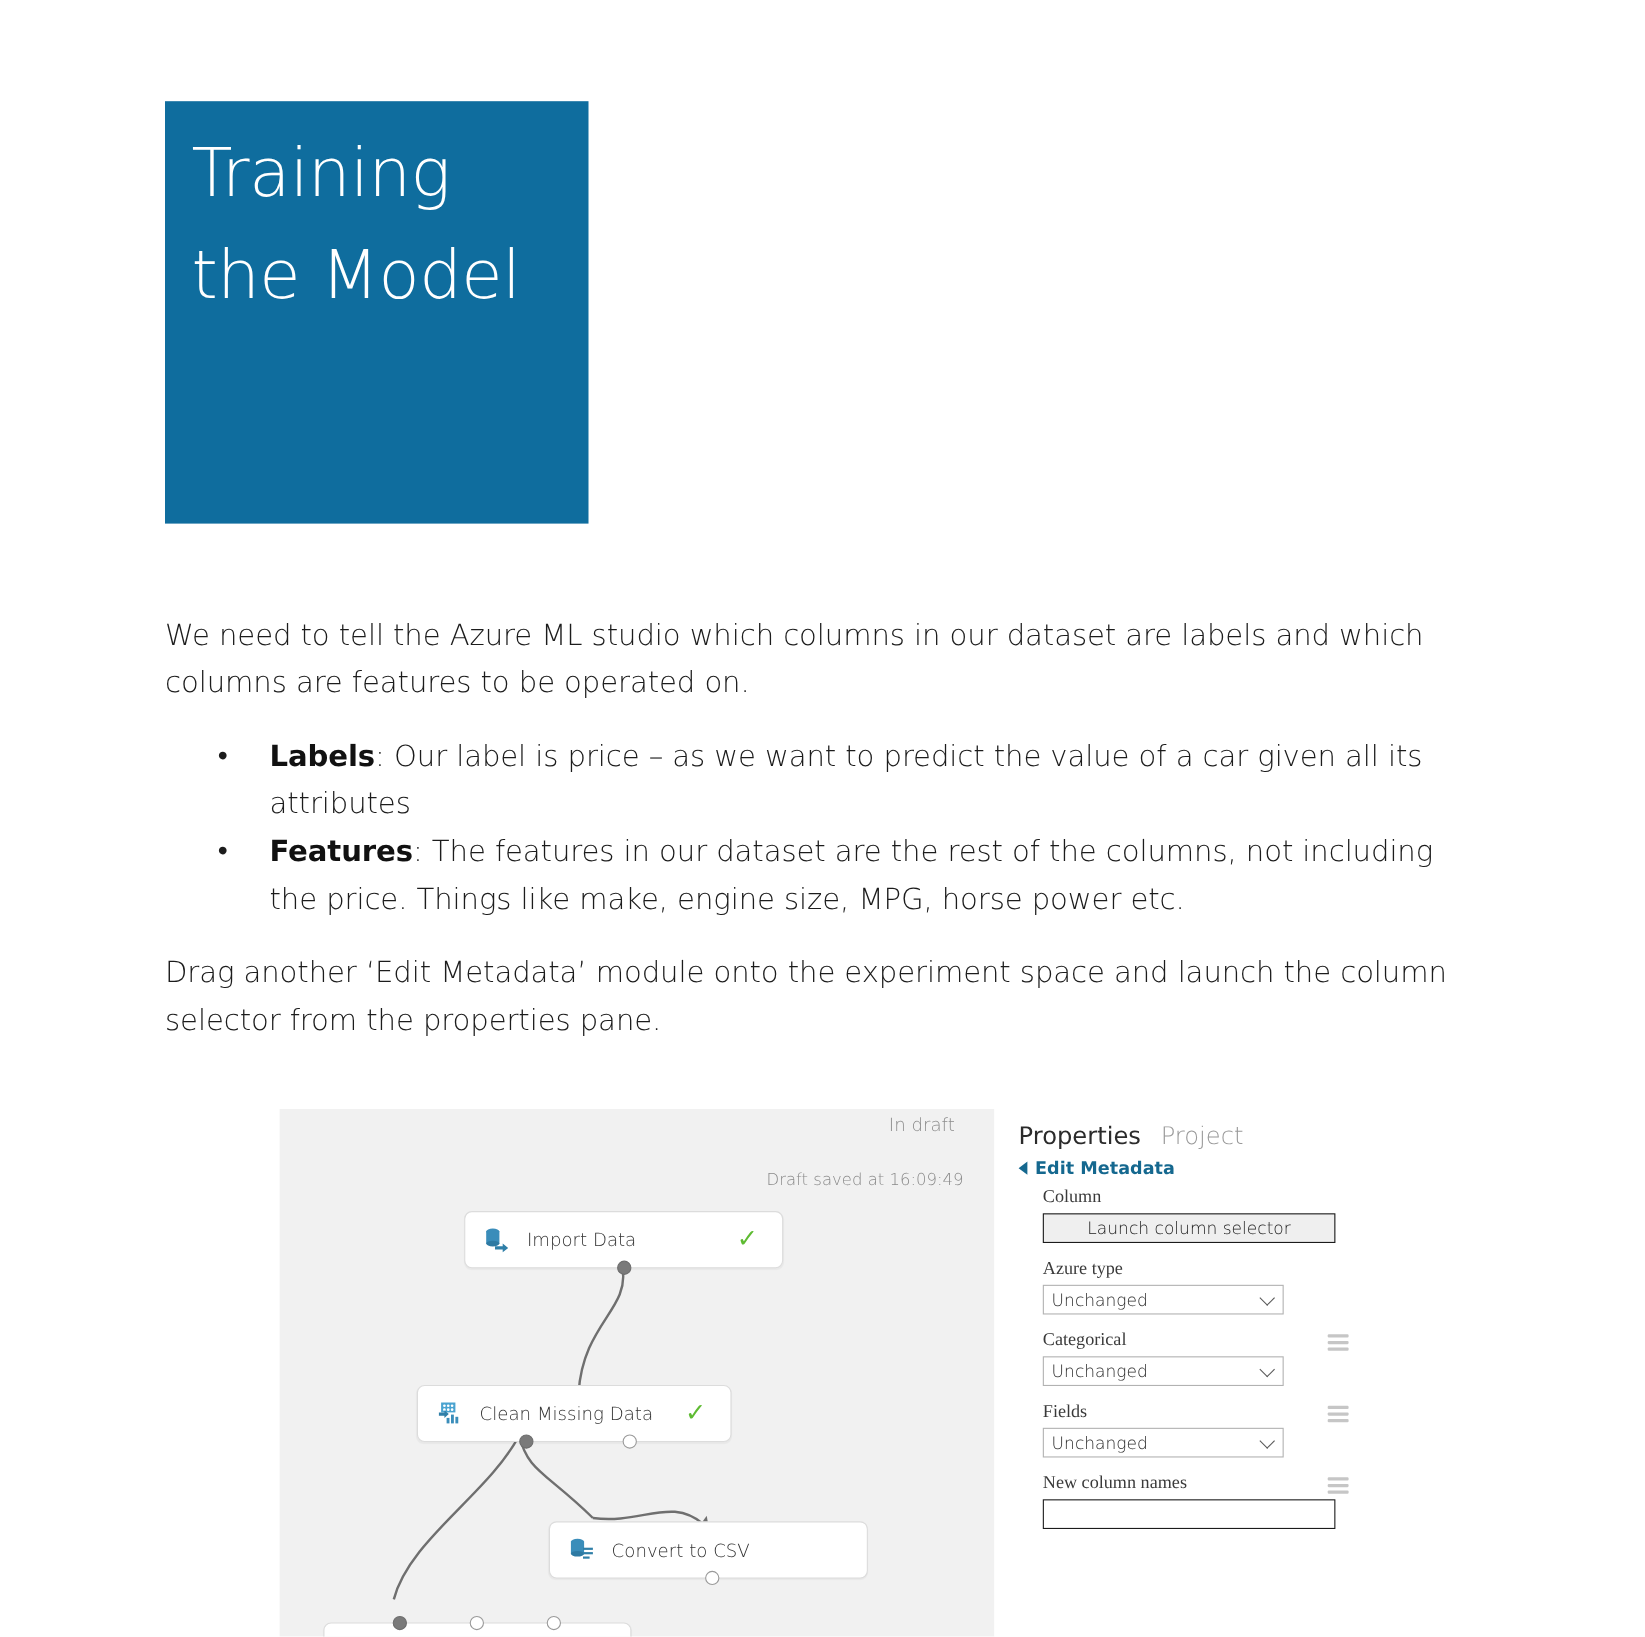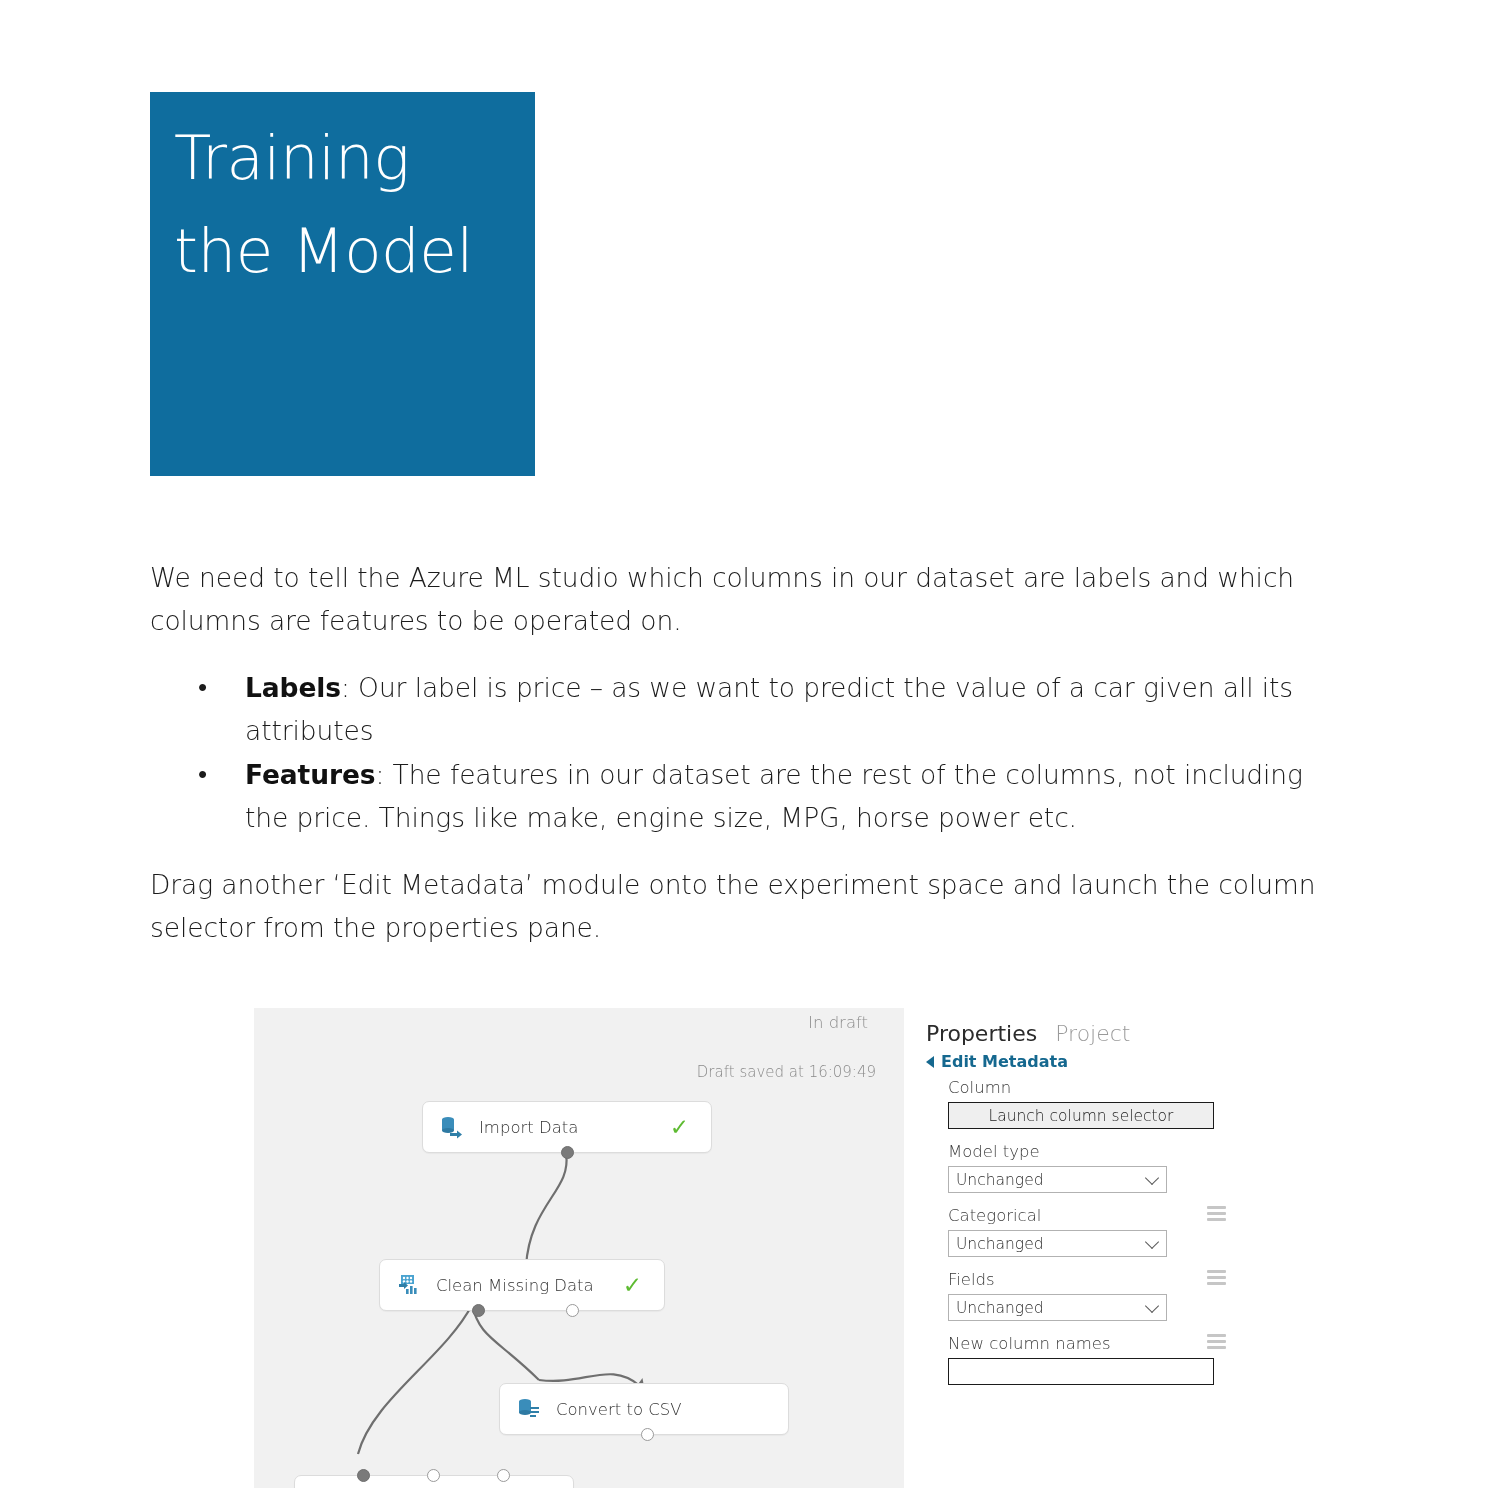--- a/index.html
+++ b/index.html
@@ -215,23 +215,25 @@
     left: 44px;
     top: 70px;
     width: 280px;
   }
   .field-label {
     font-size: 16.5px;
     color: #3a3a3a;
     font-weight: 300;
     margin-bottom: 5px;
     display: block;
+    font-family: Liberation Serif, serif;
   }
   .field-row {
     display: flex;
+    align-items: center;
     justify-content: space-between;
   }
   .hamburger {
     width: 19px;
     display: flex;
     flex-direction: column;
     gap: 3px;
     margin-right: 2px;
   }
   .hamburger i {
@@ -431,21 +433,21 @@
       <span class="group-title">Edit Metadata</span>
     </div>
 
     <div class="props-fields">
 
       
       <span class="field-label">Column</span>
       <button class="launch-btn">Launch column selector</button>
 
       
-      <span class="field-label">Model type</span>
+      <span class="field-label">Azure type</span>
       <div class="select-box">
         <span class="sel-val">Unchanged</span>
         <span class="chev"></span>
       </div>
 
       
       <div class="field-row">
         <span class="field-label">Categorical</span>
         <span class="hamburger">
             <i></i>

